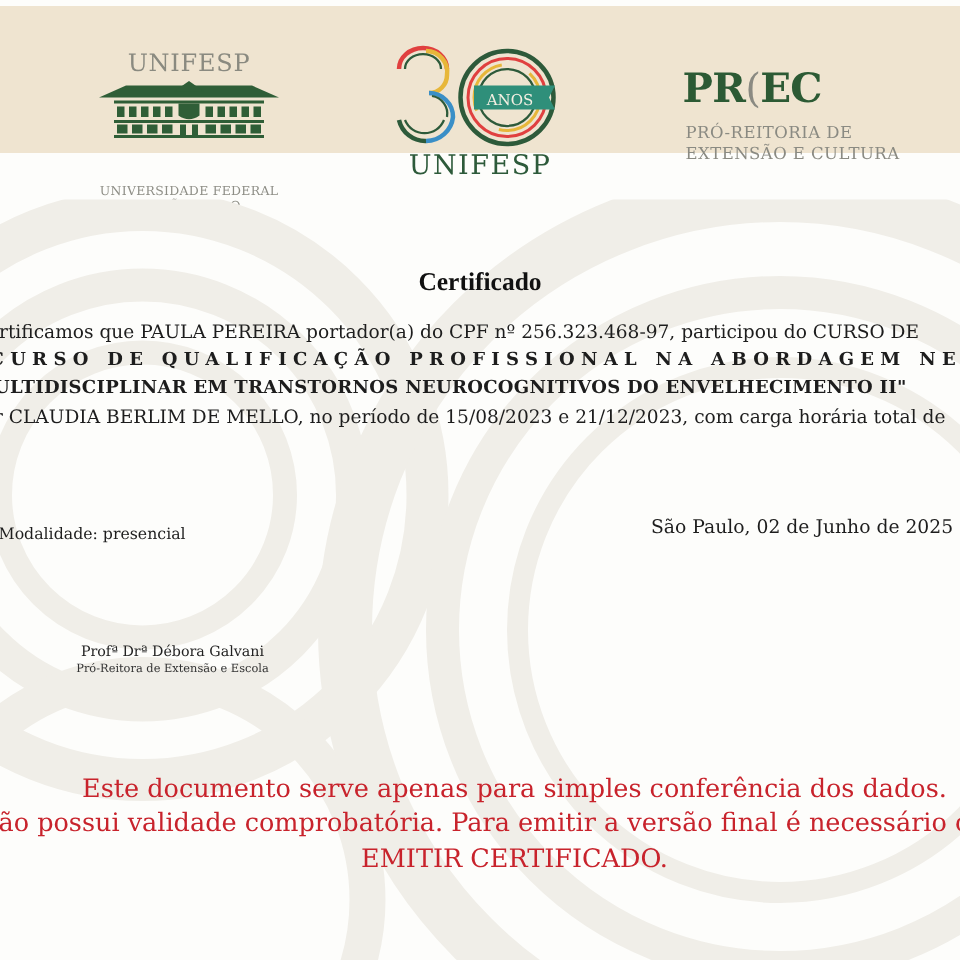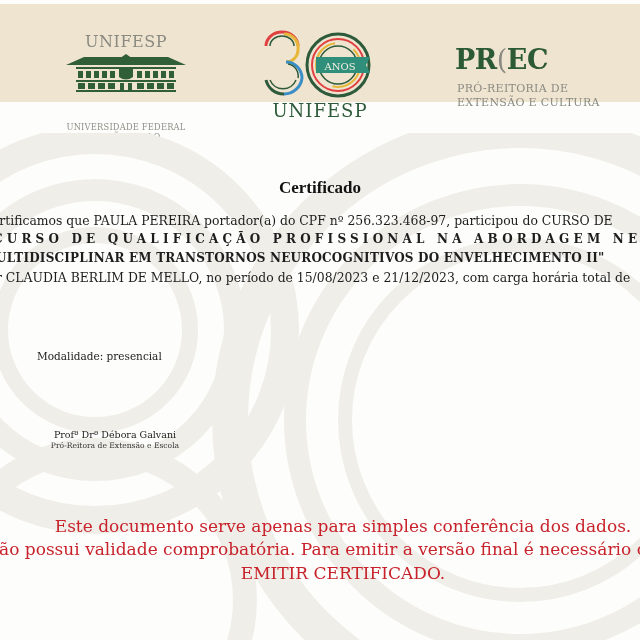--- a/index.html
+++ b/index.html
@@ -56,21 +56,21 @@
   .body-line {
     position: absolute; white-space: nowrap; font-size: 12.4px; color: #1d1d1d;
   }
   .body-line.l1 { left: -8px; top: 80px; }
   .body-line.l2 { left: -7px; top: 99px; font-weight: bold; letter-spacing: 4.2px; font-size: 12px; }
   .body-line.l3 { left: -4px; top: 118px; font-weight: bold; font-size: 12px; letter-spacing: 0.2px; }
   .body-line.l4 { left: -4px; top: 137px; }
 
   .meta-line { position: absolute; left: -1px; font-size: 10.5px; white-space: nowrap; color: #1d1d1d; }
   .meta-line.m1 { top: 203px; }
-  .meta-line.m2 { top: 217px; margin-left: 38px; }
+  .meta-line.m2 { top: 217px; }
 
   .date-line { position: absolute; left: 434px; top: 210px; font-size: 12.5px; white-space: nowrap; color: #1d1d1d; }
 
   .sig { position: absolute; text-align: center; white-space: nowrap; }
   .sig .name { font-size: 9.5px; color: #222; }
   .sig .role { font-size: 7.6px; color: #333; margin-top: 1px; }
   .sig.left { left: 30px; width: 170px; top: 296px; }
   .sig.right { left: 350px; width: 290px; top: 296px; }
 
   .warn {
@@ -170,20 +170,21 @@
 <div class="content">
   <div class="cert-title">Certificado</div>
 
   <div class="body-line l1">ertificamos que PAULA PEREIRA portador(a) do CPF nº 256.323.468-97, participou do CURSO DE</div>
   <div class="body-line l2">CURSO DE QUALIFICAÇÃO PROFISSIONAL NA ABORDAGEM NEUROPSIC</div>
   <div class="body-line l3">ULTIDISCIPLINAR EM TRANSTORNOS NEUROCOGNITIVOS DO ENVELHECIMENTO II"</div>
   <div class="body-line l4">r CLAUDIA BERLIM DE MELLO, no período de 15/08/2023 e 21/12/2023, com carga horária total de</div>
 
   <div class="meta-line m2">Modalidade: presencial</div>
 
+  <div class="date-line">São Paulo, 02 de Junho de 2025</div>
 
   <div class="sig left">
     <div class="name">Profª Drª Débora Galvani</div>
     <div class="role">Pró-Reitora de Extensão e Escola</div>
   </div>
 
   <div class="warn w1">Este documento serve apenas para simples conferência dos dados.</div>
   <div class="warn w2">ão possui validade comprobatória. Para emitir a versão final é necessário cl</div>
   <div class="warn w3">EMITIR CERTIFICADO.</div>
 </div>

